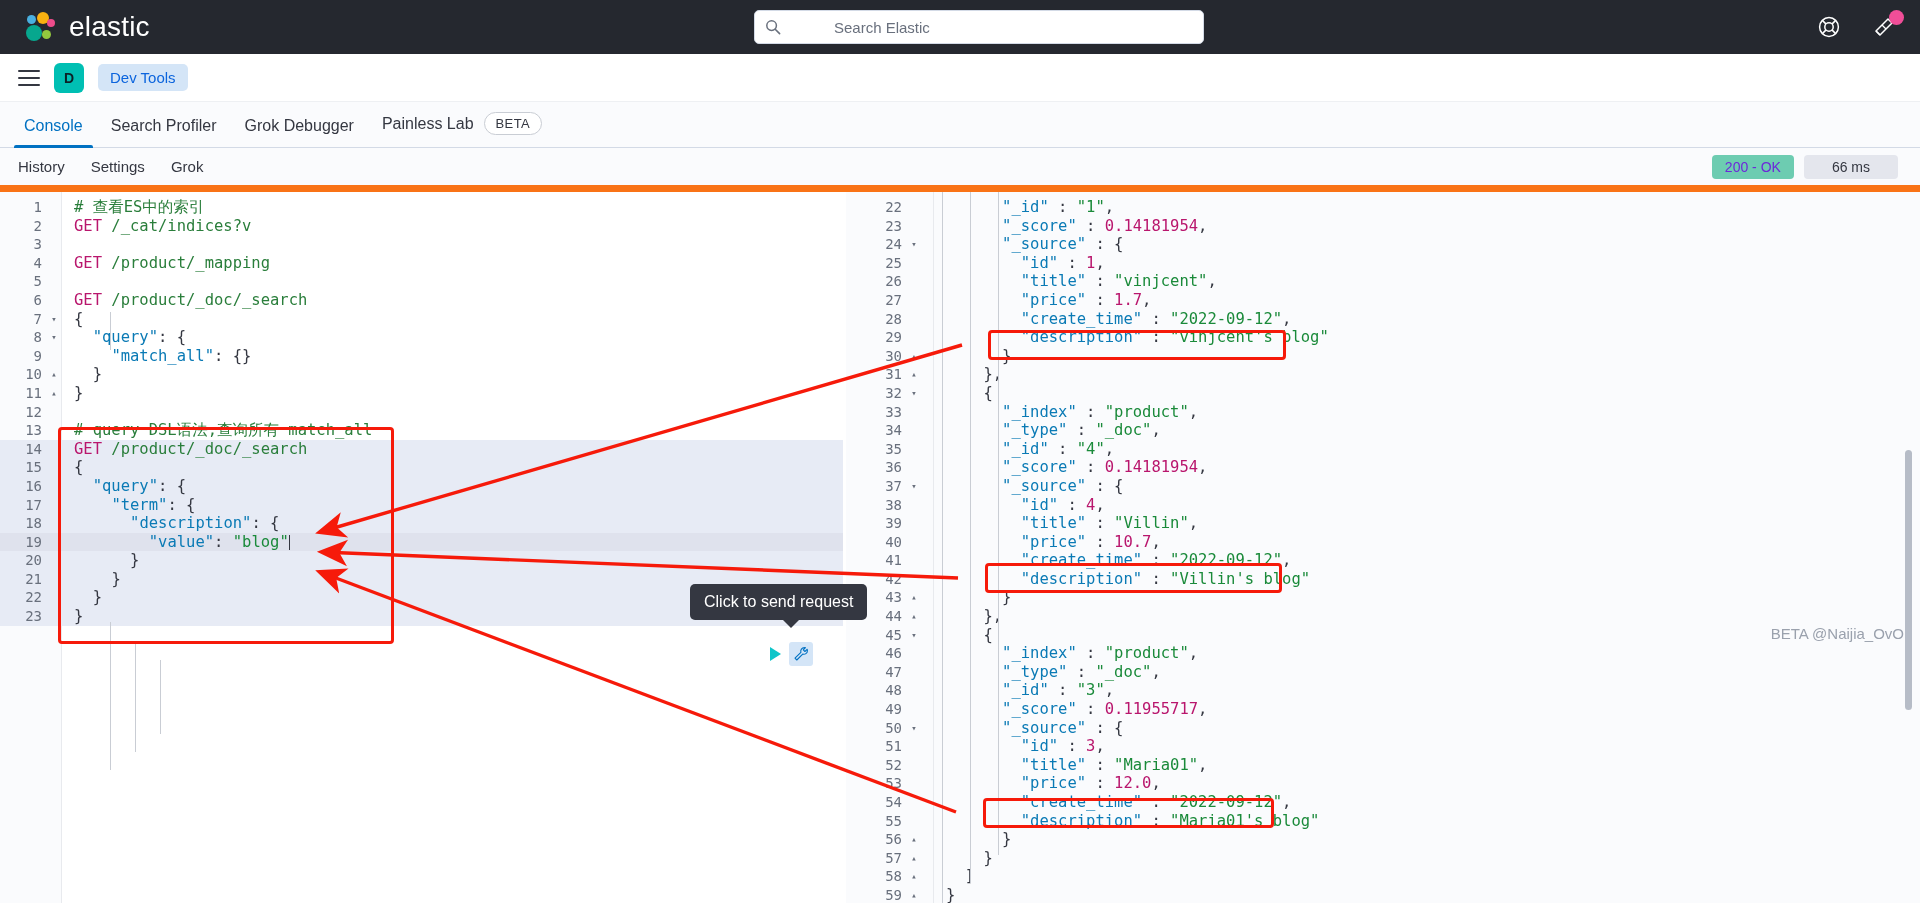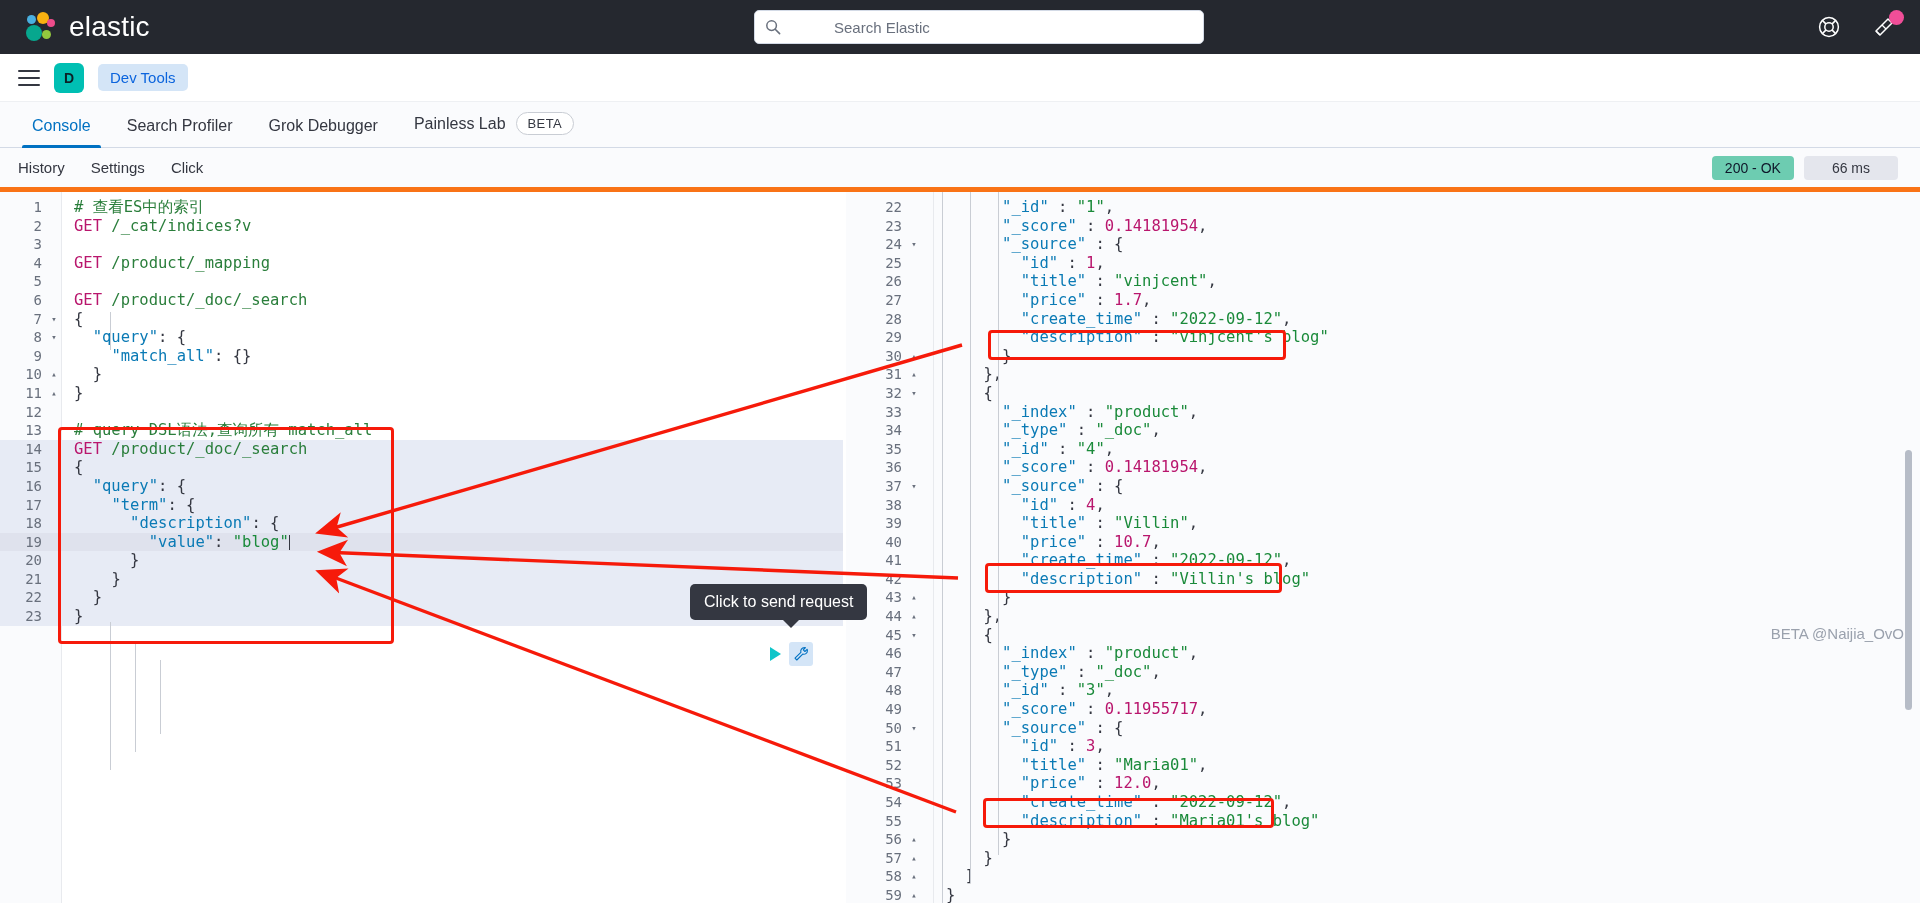--- a/index.html
+++ b/index.html
@@ -65,22 +65,22 @@
     display: flex; align-items: center; justify-content: center;
   }
   .crumb {
     background: #d4e5f7; color: #0b64dd; font-size: 15px;
     padding: 5px 12px; border-radius: 5px; cursor: pointer;
   }
 
   
   .apptabs {
     height: 46px; background: #fafbfd;
-    display: flex; align-items: flex-end; gap: 12px;
-    padding-left: 20px;
+    display: flex; align-items: flex-end; gap: 4px;
+    padding-left: 12px;
     border-bottom: 1px solid #d3dae6;
   }
   .apptab {
     font-size: 16px; color: #343741; padding: 0 12px 12px 12px;
     cursor: pointer; position: relative; white-space: nowrap;
     display: flex; align-items: center; gap: 10px;
   }
   .apptab.active { color: #0071c2; }
   .apptab.active::after {
     content: ""; position: absolute; left: 2px; right: 2px; bottom: -1px;
@@ -88,27 +88,27 @@
   }
   .beta-pill {
     border: 1px solid #c9cdd4; border-radius: 12px; background: #fff;
     font-size: 13px; color: #343741; padding: 3px 11px; letter-spacing: .4px;
   }
 
   
   .consolebar {
     height: 44px; background: #fafbfd;
     display: flex; align-items: center; padding: 0 22px 0 18px;
-    border-bottom: 5px solid #f97316;
+    border-bottom: 7px solid #f97316;
     position: relative;
   }
   .cb-item { font-size: 15px; color: #343741; margin-right: 26px; cursor: pointer; }
   .cb-right { margin-left: auto; display: flex; align-items: center; gap: 10px; }
   .pill-ok {
-    background: #6dccb1; color: #0f172a; font-size: 14px;
+    background: #6dccb1; color: #6d28d9; font-size: 14px;
     padding: 4px 13px; border-radius: 4px; font-weight: 400;
   }
   .pill-ms {
     background: #e4e6ed; color: #343741; font-size: 14px;
     padding: 4px 28px; border-radius: 4px;
   }
 
   
   .workspace { position: relative; height: 721px; background: #fff; display: flex; }
   .pane { position: relative; overflow: hidden; }
@@ -271,21 +271,21 @@
     </div>
     <div class="apptab">
       <span>Painless Lab</span>
       <span class="beta-pill">BETA</span>
     </div>
   </div>
 
   <div class="consolebar">
     <div class="cb-item">History</div>
     <div class="cb-item">Settings</div>
-    <div class="cb-item">Click</div>
+    <div class="cb-item">Grok</div>
     <div class="cb-right">
       <div class="pill-ok">200 - OK</div>
       <div class="pill-ms">66 ms</div>
     </div>
   </div>
 
   <div class="workspace">
 
     <div class="pane pane-left">
       <div class="gutter-bg"></div>

